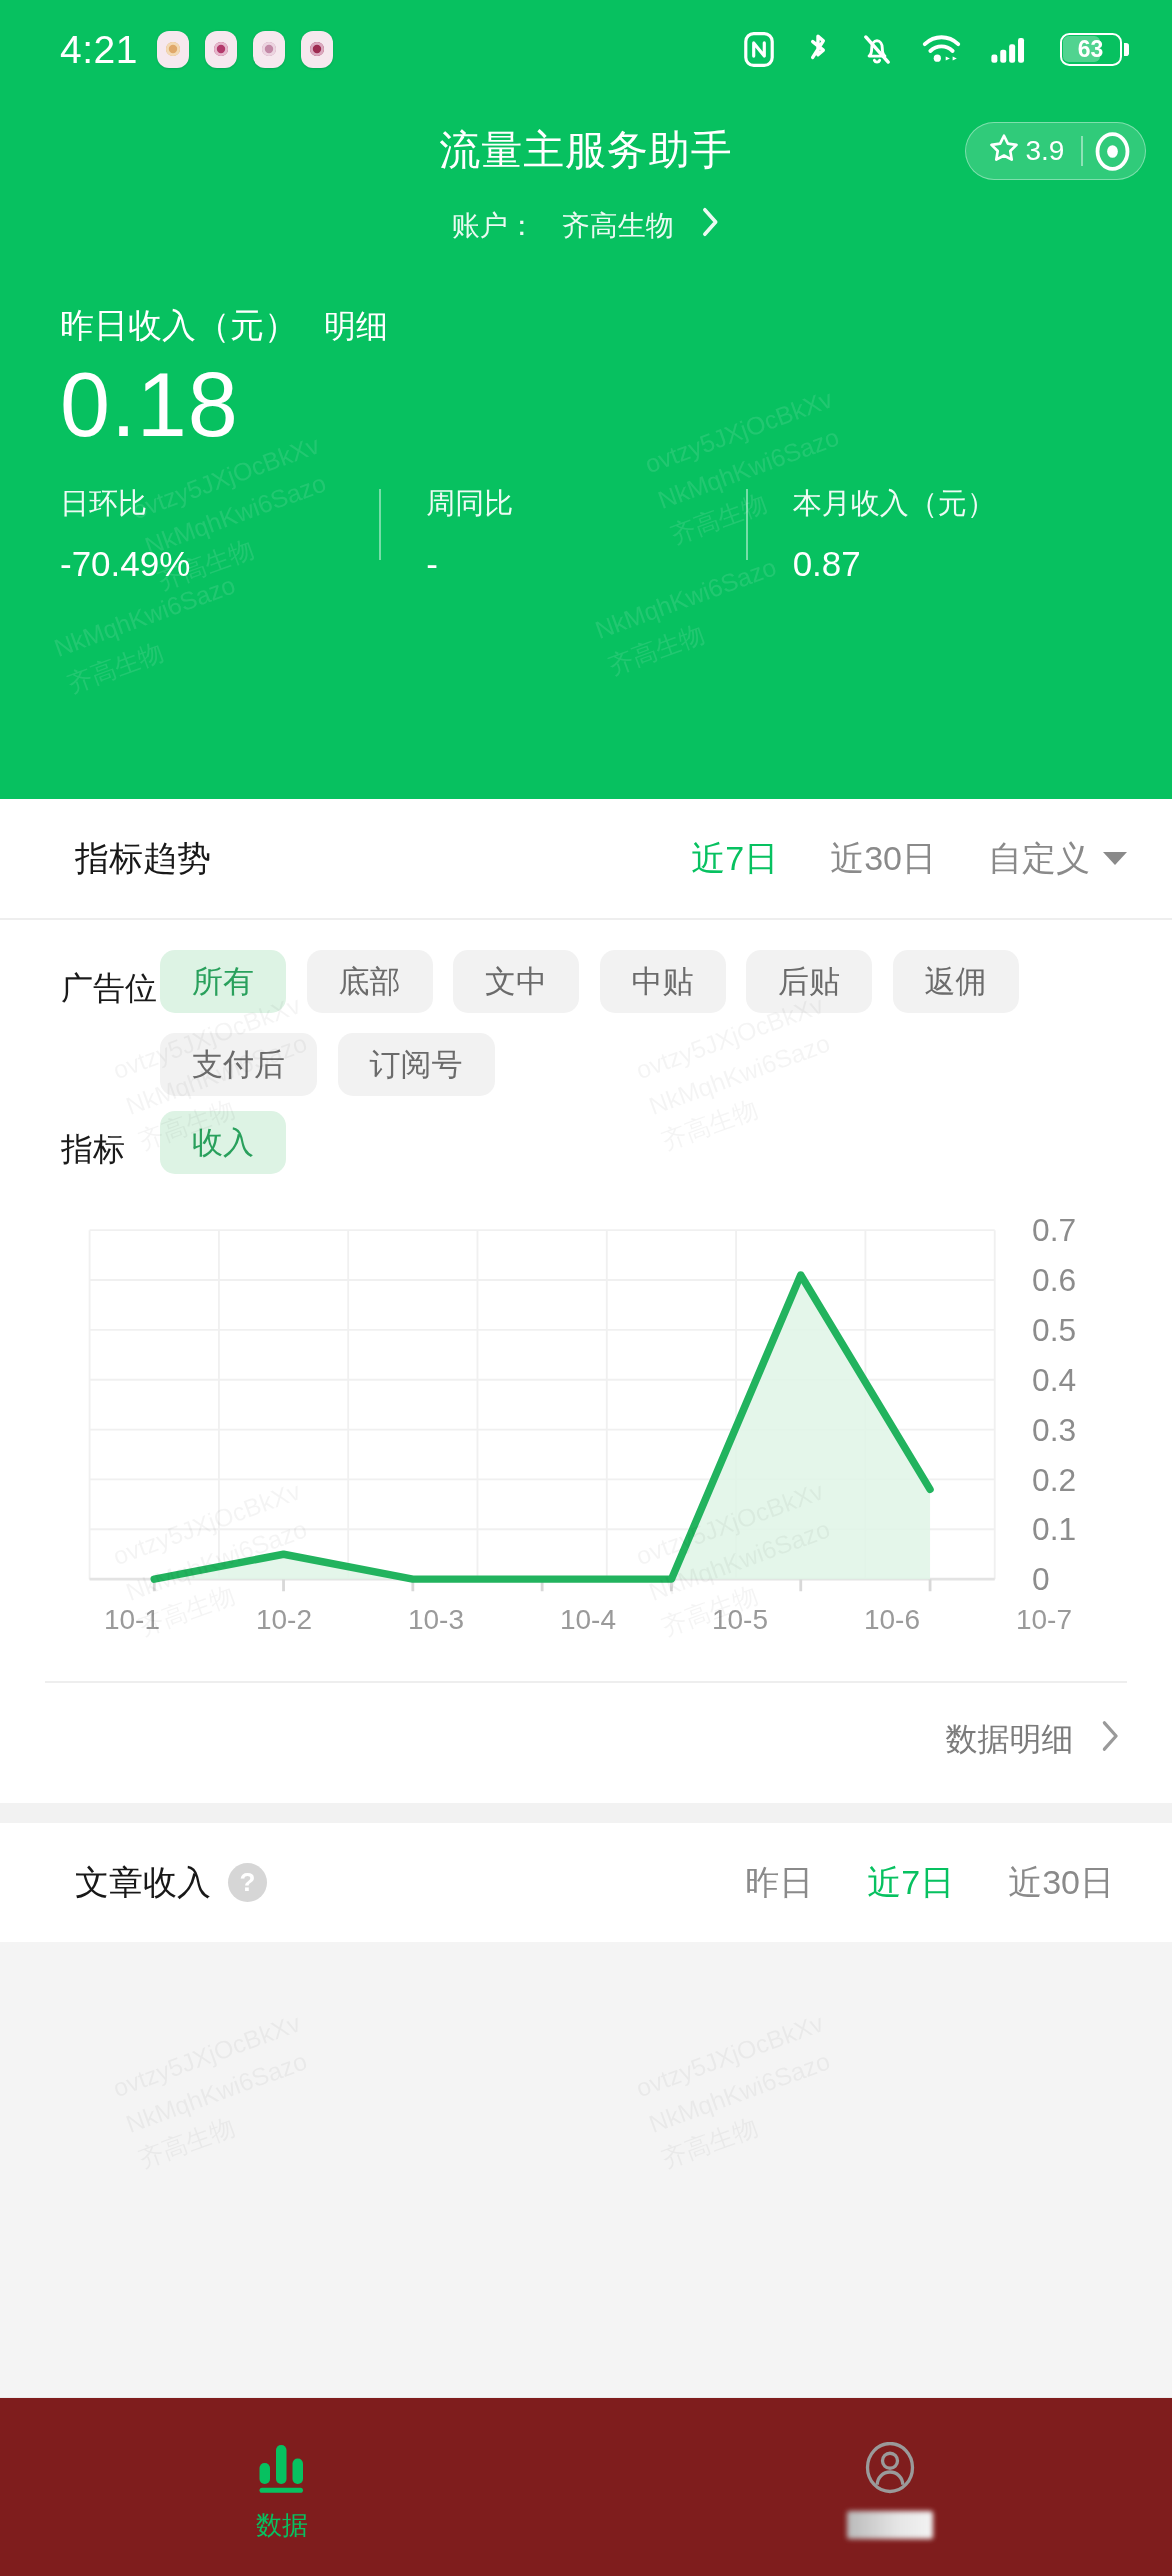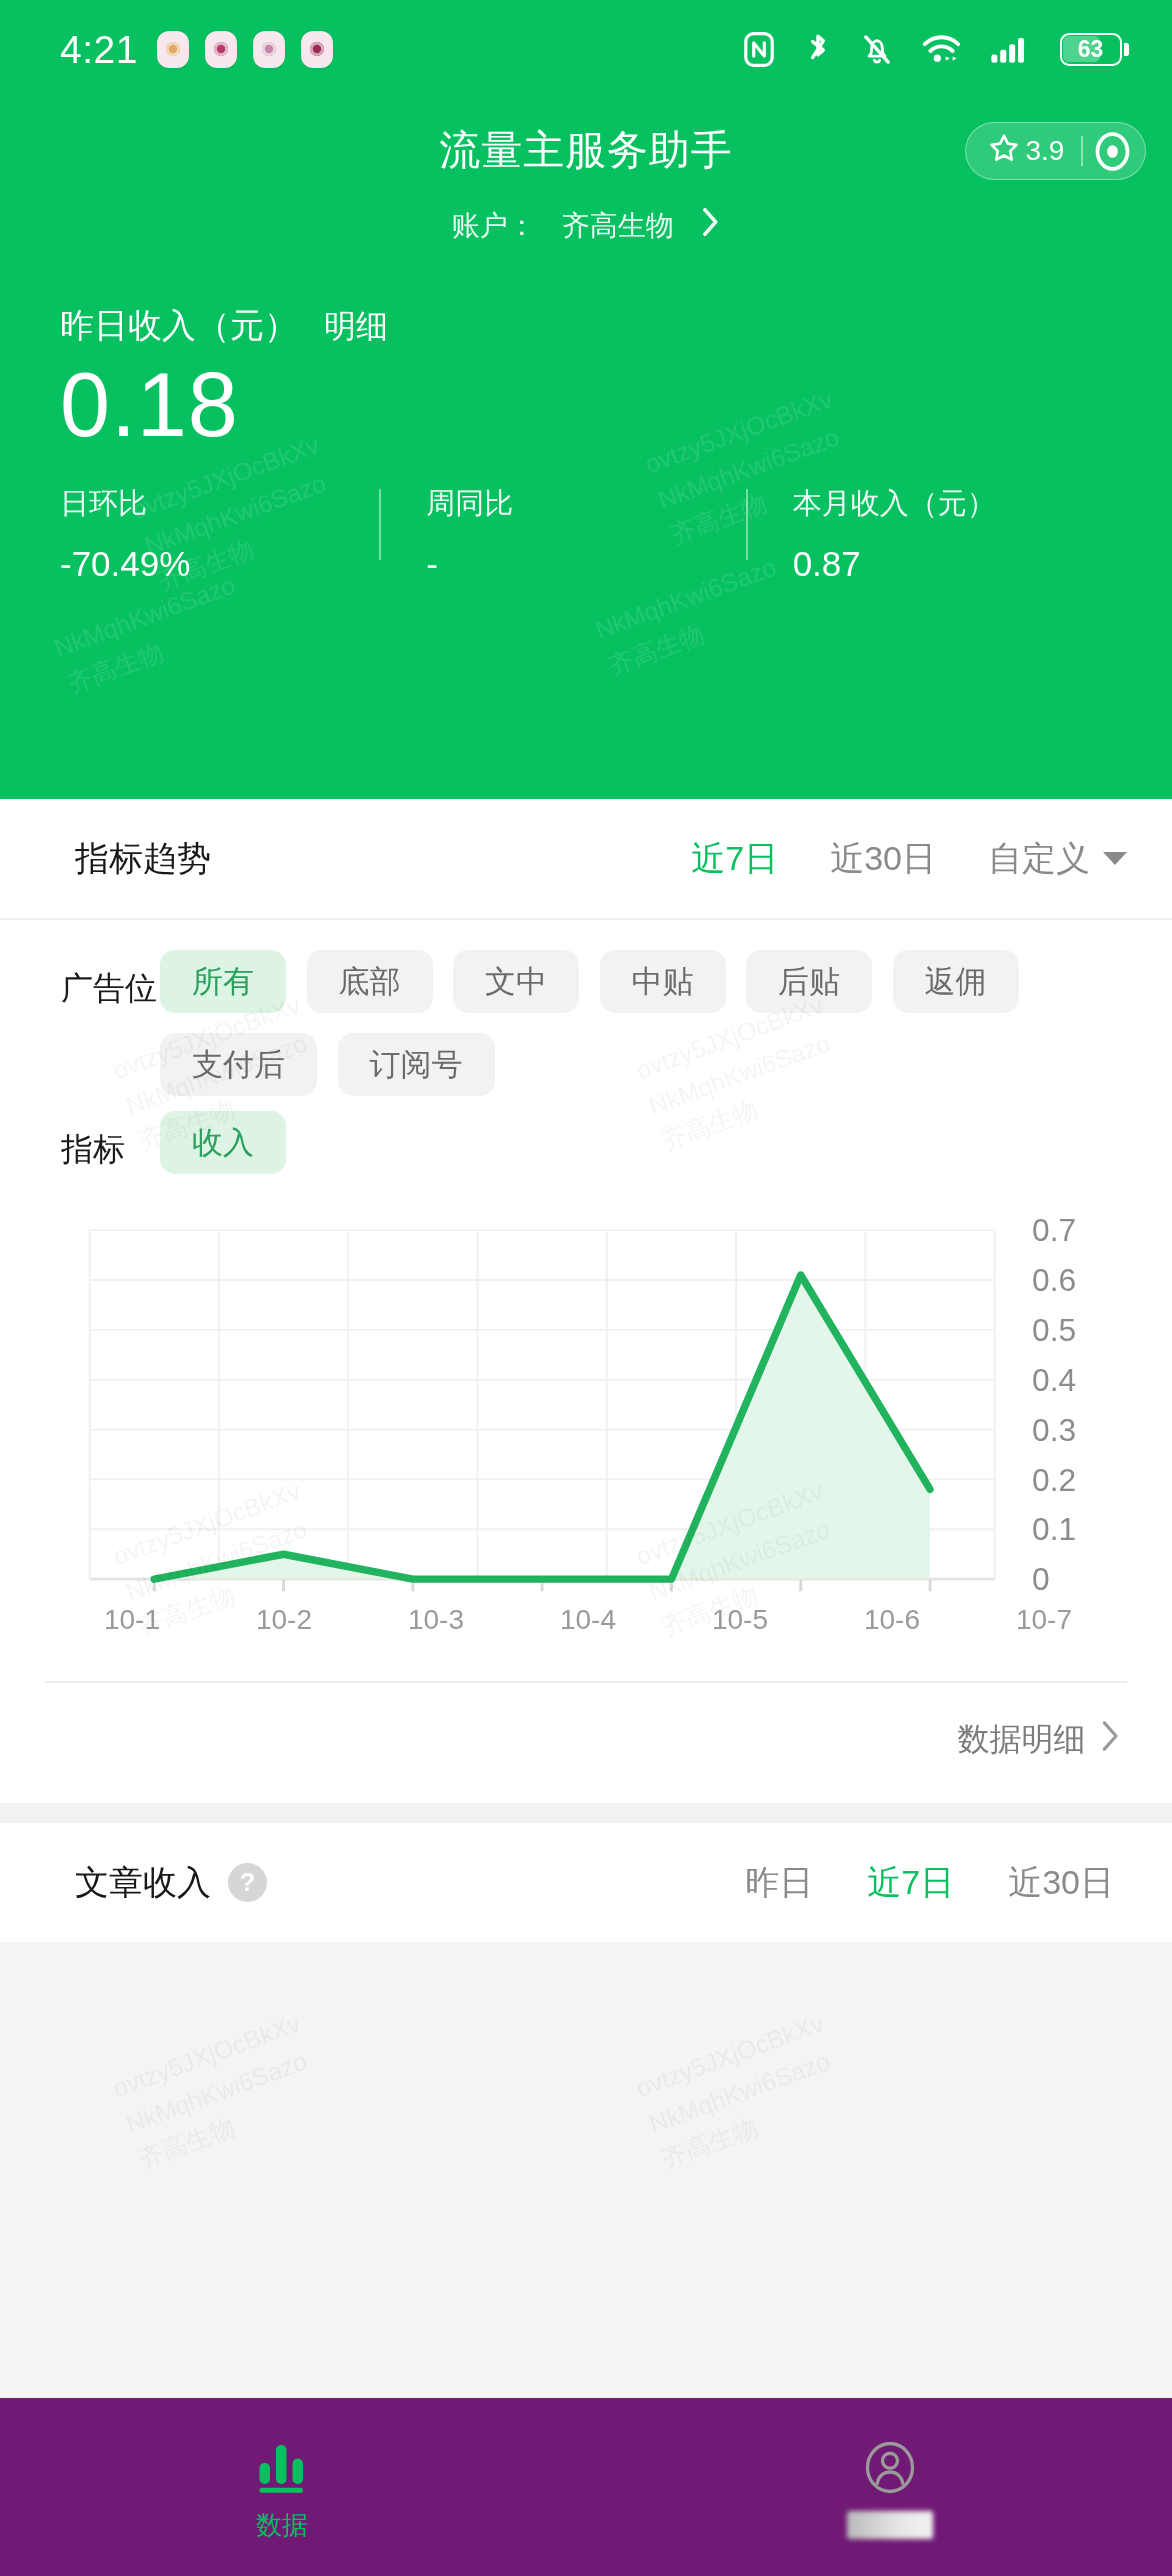--- a/index.html
+++ b/index.html
@@ -245,21 +245,21 @@
     text-align: center;
     font-size: 28px;
     color: #9a9a9a;
   }
 
   .chart-foot-div { height: 1.9px; background: #eeeeee; margin: 45px 45px 0 45px; }
   .detail-link {
     display: flex;
     align-items: center;
     justify-content: flex-end;
-    gap: 14px;
+    gap: 26px;
     padding: 35px 52px 41px 0;
     font-size: 32px;
     color: #7c7c7c;
   }
 
   
   .art-head {
     display: flex;
     align-items: center;
     height: 119px;
@@ -283,21 +283,21 @@
     display: flex; align-items: center; gap: 54px;
   }
   .art-tab { font-size: 34px; color: #8a8a8a; }
   .art-tab.active { color: #07c160; }
 
   
   .tabbar {
     position: absolute;
     left: 0; right: 0; bottom: 0;
     height: 179px;
-    background: #701a75;
+    background: #7f1d1d;
     border-top: 1.9px solid #ececec;
     display: flex;
     gap: 44px;
   }
   .tabbar-item {
     flex: 1;
     display: flex;
     flex-direction: column;
     align-items: center;
     justify-content: center;

